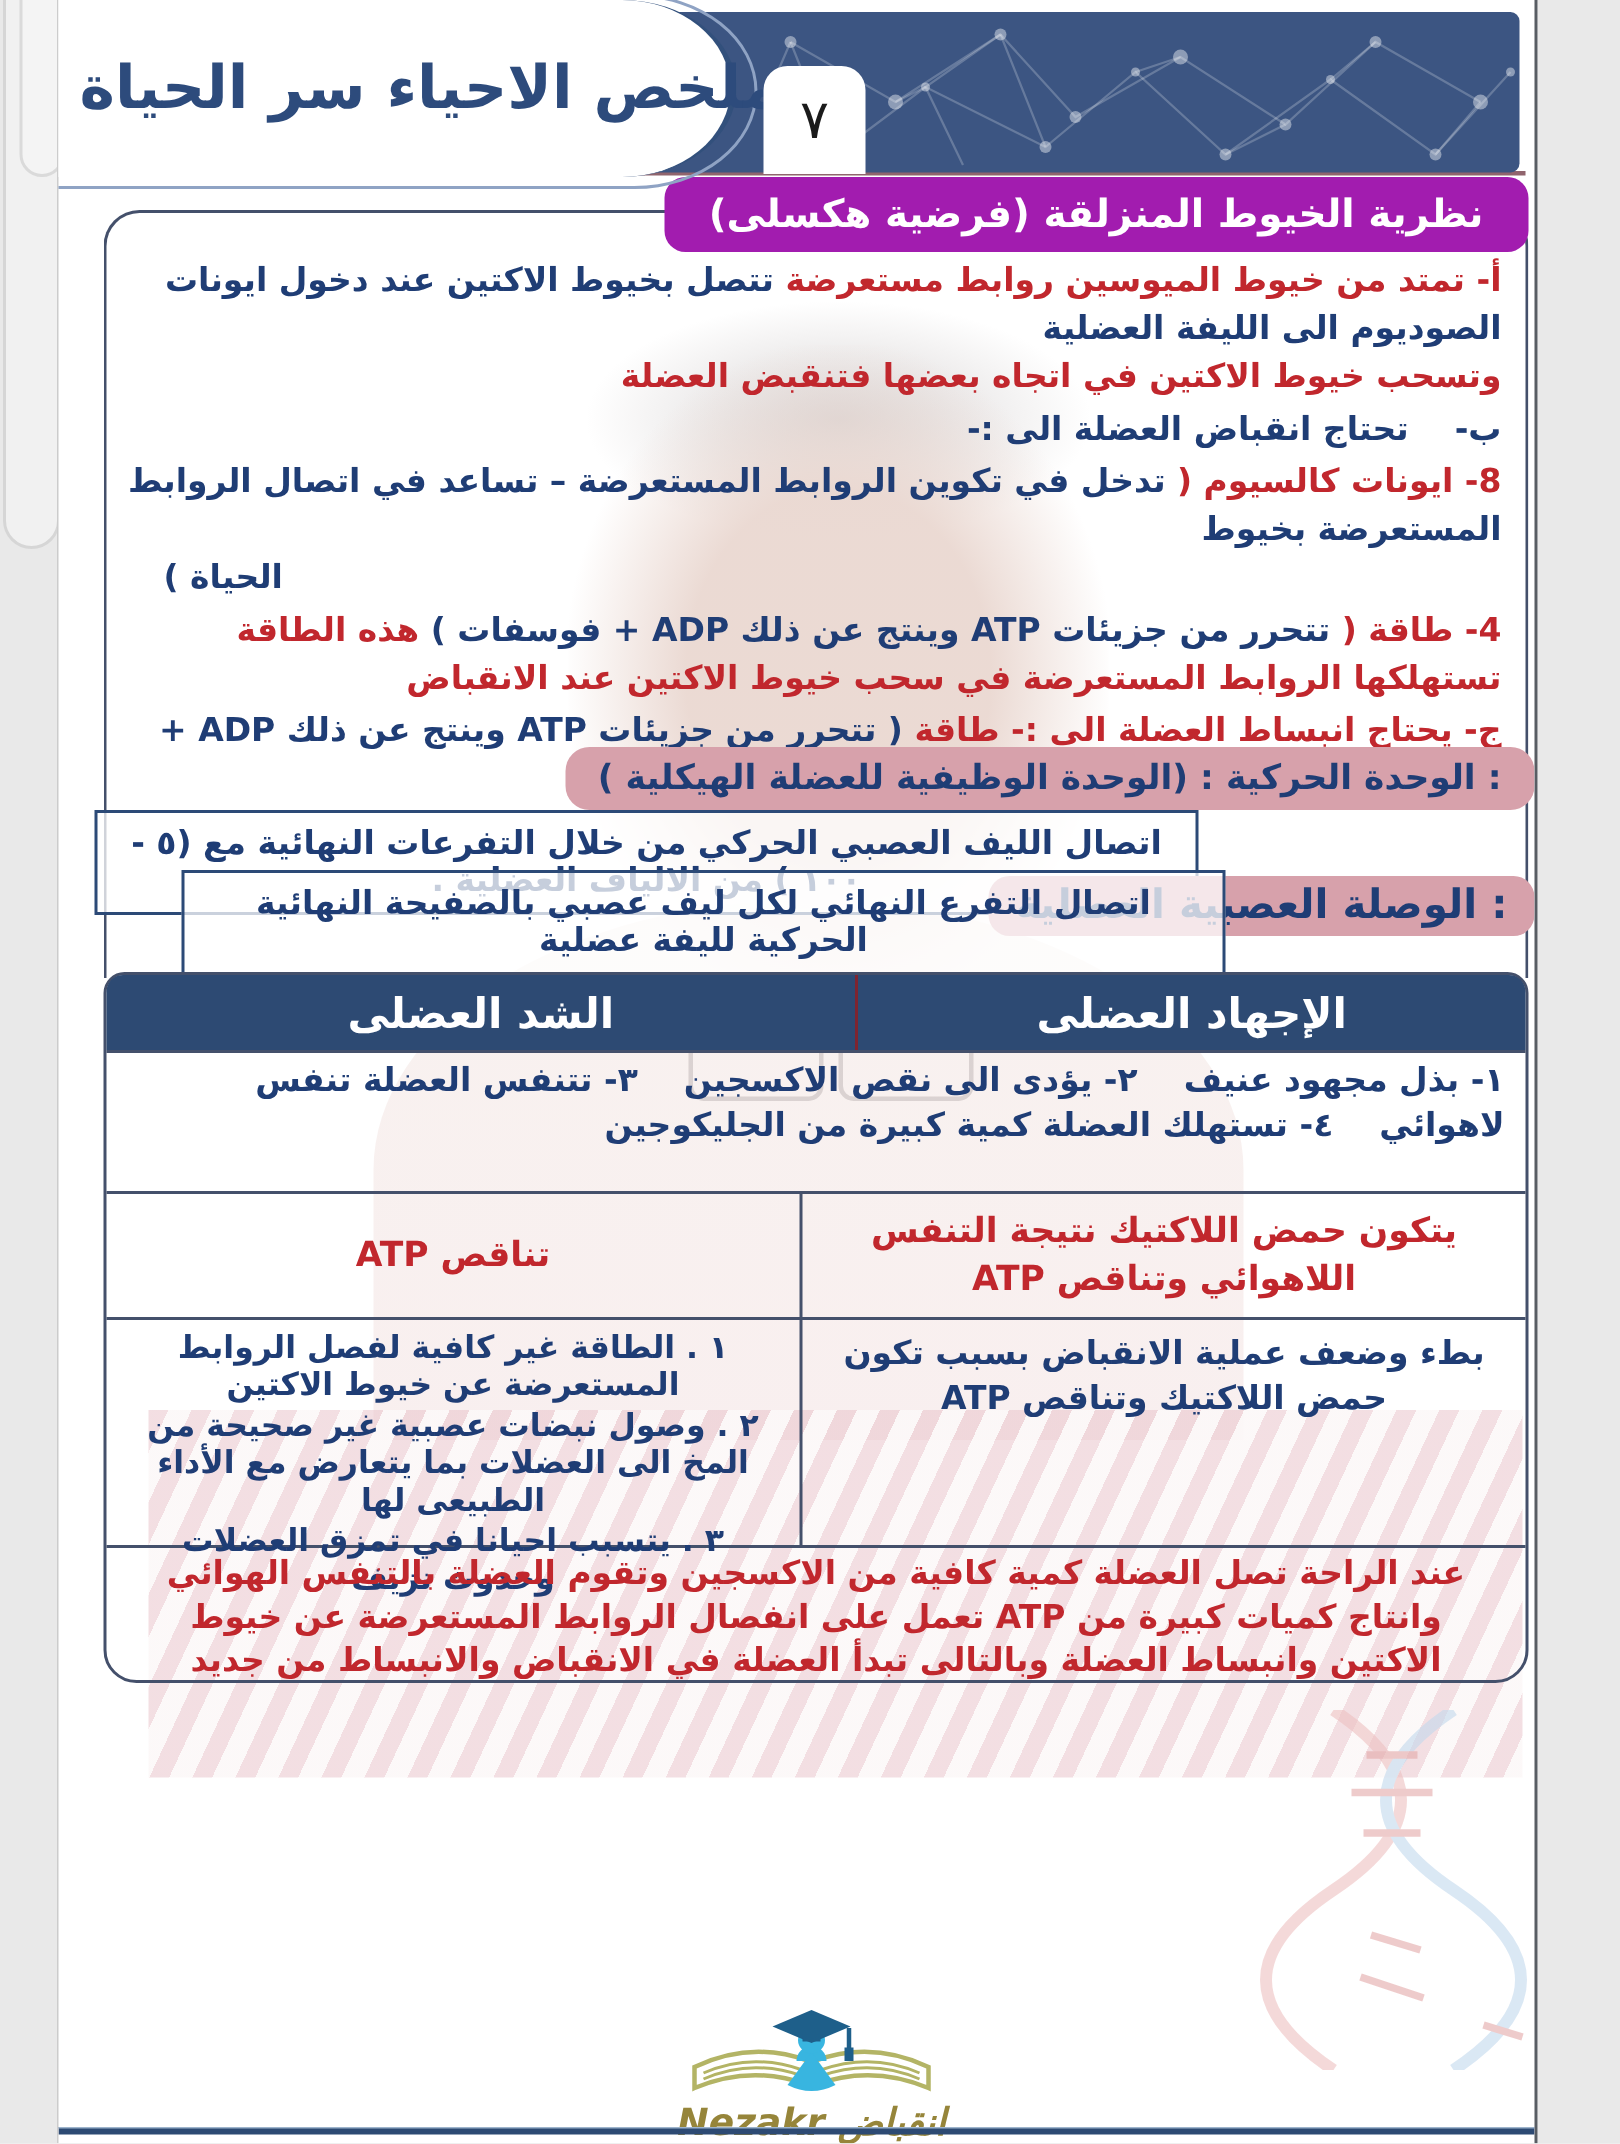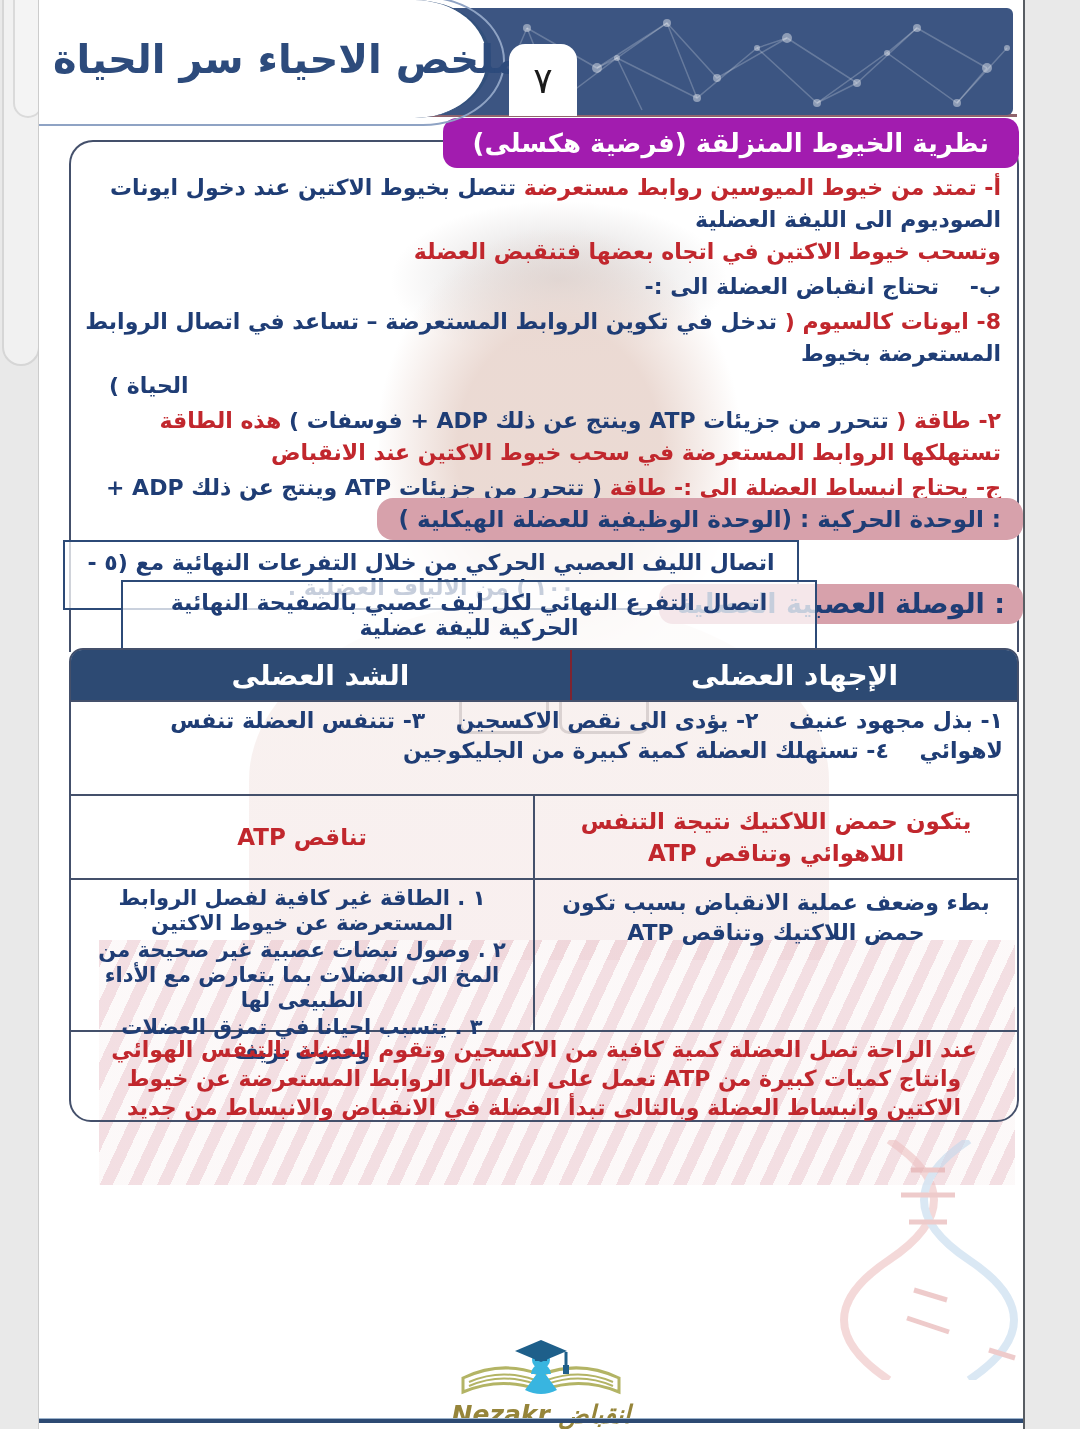--- a/index.html
+++ b/index.html
@@ -152,21 +152,21 @@
     </svg>
 
     <div class="content-box">
       <div class="sec-badge">نظرية الخيوط المنزلقة (فرضية هكسلى)</div>
 
       <div class="items">
         <p><span class="red">أ-  تمتد من خيوط الميوسين روابط مستعرضة </span><span class="navy">تتصل بخيوط الاكتين عند دخول ايونات الصوديوم الى الليفة العضلية</span><br>
            <span class="red">وتسحب خيوط الاكتين في اتجاه بعضها فتنقبض العضلة</span></p>
         <p class="navy">ب-&nbsp;&nbsp;&nbsp; تحتاج انقباض العضلة الى :-</p>
         <p><span class="red">8- ايونات كالسيوم ( </span><span class="navy">تدخل في تكوين الروابط المستعرضة – تساعد في اتصال الروابط المستعرضة بخيوط</span><span class="navy cont-left">الحياة )</span></p>
-        <p><span class="red">٢- طاقة ( </span><span class="navy">تتحرر من جزيئات ATP وينتج عن ذلك ADP + فوسفات ) </span><span class="red">هذه الطاقة تستهلكها الروابط المستعرضة في سحب خيوط الاكتين عند الانقباض</span></p>
+        <p><span class="red">4- طاقة ( </span><span class="navy">تتحرر من جزيئات ATP وينتج عن ذلك ADP + فوسفات ) </span><span class="red">هذه الطاقة تستهلكها الروابط المستعرضة في سحب خيوط الاكتين عند الانقباض</span></p>
         <p><span class="red">ج- يحتاج انبساط العضلة الى :-  طاقة </span><span class="navy">( تتحرر من جزيئات ATP وينتج عن ذلك ADP + فوسفات ) </span></p>
 
       </div>
 
       <div class="mu-badge">الوحدة الحركية : (الوحدة الوظيفية للعضلة الهيكلية ) :</div>
       <div class="mu-box">اتصال الليف العصبي الحركي من خلال التفرعات النهائية مع (٥ - ١٠٠ ) من الالياف العضلية .</div>
       <div class="nmj-badge">الوصلة العصبية العضلية :</div>
       <div class="nmj-box">اتصال التفرع النهائي لكل ليف عصبي بالصفيحة النهائية الحركية لليفة عضلية</div>
     </div>
 

